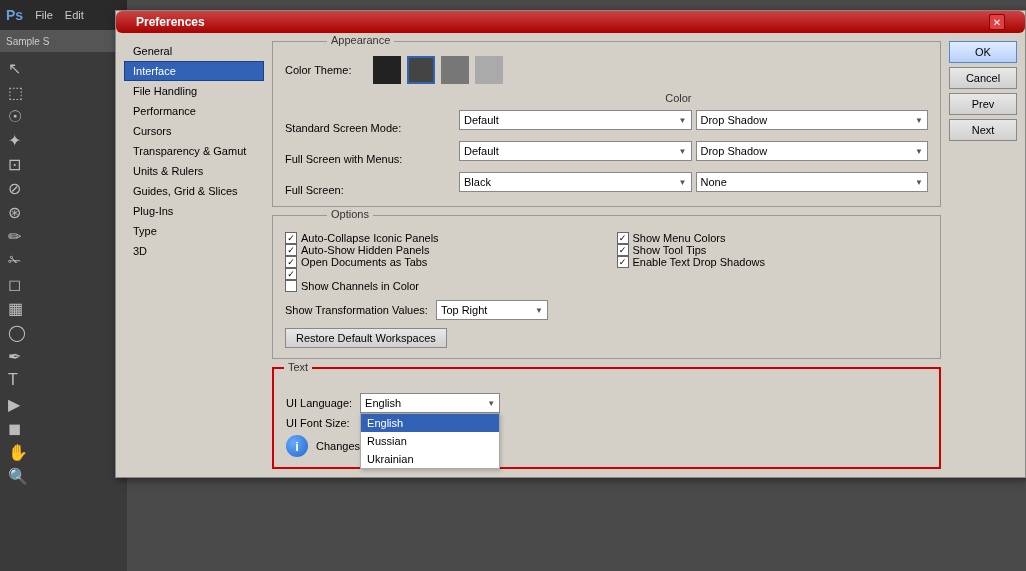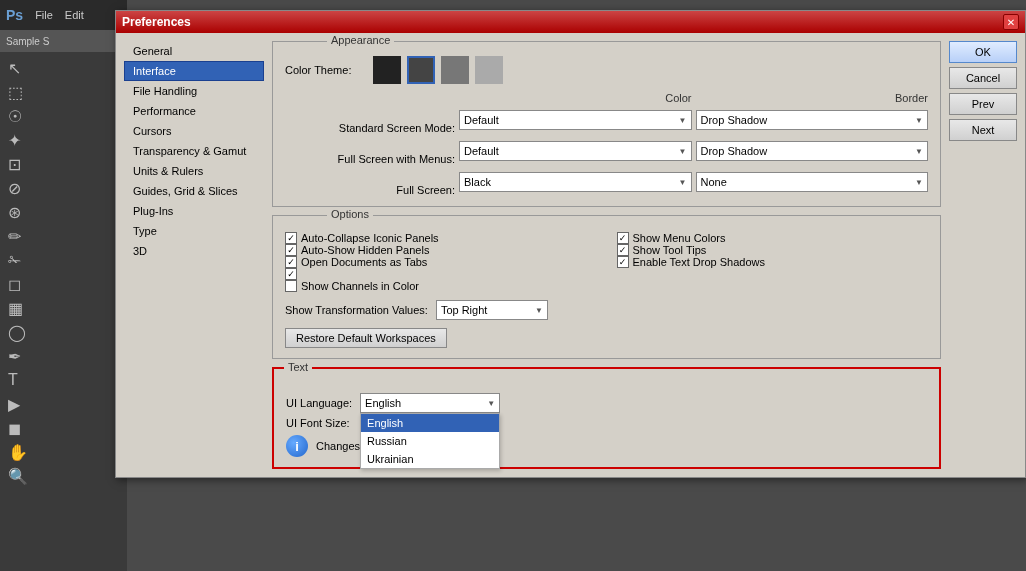--- a/index.html
+++ b/index.html
@@ -84,21 +84,22 @@
       background: #d4d0c8;
       border: 1px solid #888;
       box-shadow: 2px 2px 8px rgba(0,0,0,0.5);
     }
     .dialog-titlebar {
       background: linear-gradient(to bottom, #c44, #a00);
       height: 22px;
       display: flex;
       align-items: center;
       justify-content: space-between;
-      padding: 0 6px;
+      padding: 0 20px;
+      border-radius: 6px;
     }
     .dialog-title {
       color: #fff;
       font-weight: bold;
       font-size: 12px;
     }
     .dialog-close-btn {
       width: 16px;
       height: 16px;
       background: #e04040;
@@ -176,21 +177,20 @@
       cursor: pointer;
     }
     .theme-swatch.selected { border-color: #3162b5; }
     .grid-header {
       font-size: 11px;
       text-align: right;
       color: #333;
     }
     .row-label {
       font-size: 11px;
-      text-align: right;
       white-space: nowrap;
       margin-top: 16px;
     }
     .dropdown-select {
       height: 20px;
       background: #fff;
       border: 1px solid #888;
       font-size: 11px;
       display: flex;
       align-items: center;
@@ -418,21 +418,20 @@
             <span class="color-theme-label">Color Theme:</span>
             <div class="theme-swatch" style="background:#222;"></div>
             <div class="theme-swatch selected" style="background:#444;"></div>
             <div class="theme-swatch" style="background:#777;"></div>
             <div class="theme-swatch" style="background:#aaa;"></div>
           </div>
 
           <div style="display:grid; grid-template-columns: 170px 1fr 1fr; margin-bottom: 2px;">
             <div></div>
             <div class="grid-header">Color</div>
-            <div class="grid-header">Border</div>
           </div>
 
           <div style="display:grid; grid-template-columns: 170px 1fr 1fr; align-items:center; gap: 4px; margin-bottom:3px;">
             <div class="row-label">Standard Screen Mode:</div>
             <div class="dropdown-select">
               <span>Default</span>
                 <span class="dropdown-arrow">▼</span>
             </div>
             <div class="dropdown-select">
               <span>Drop Shadow</span>

